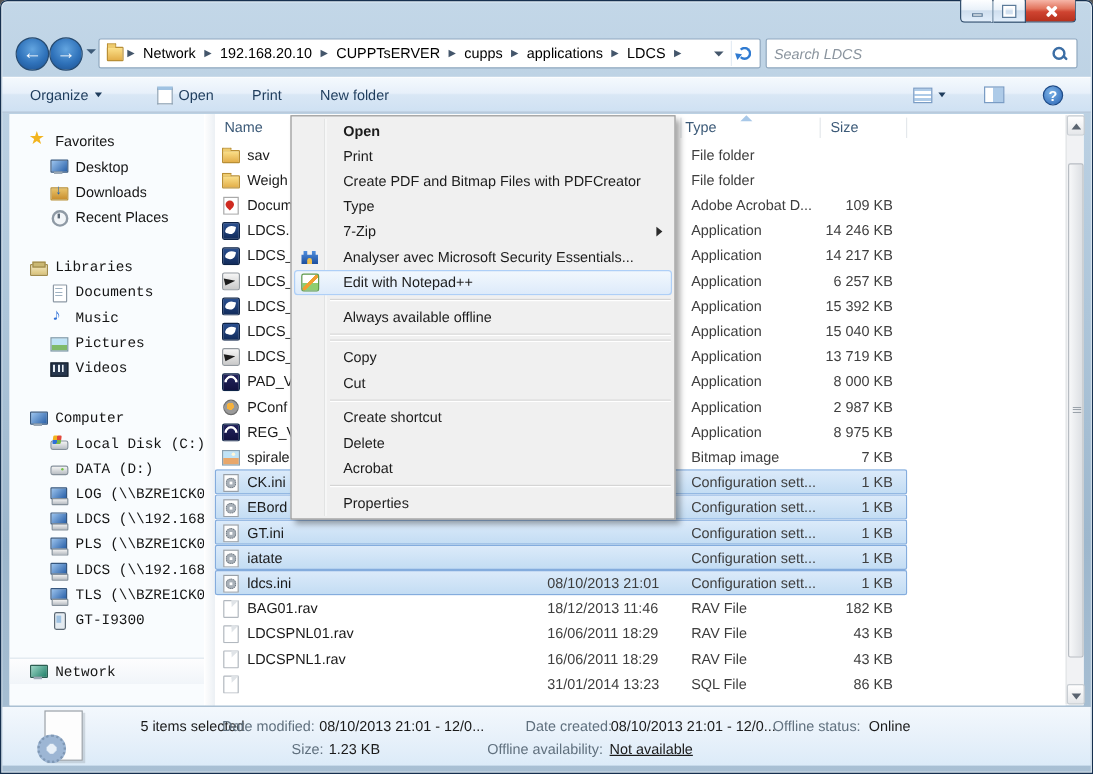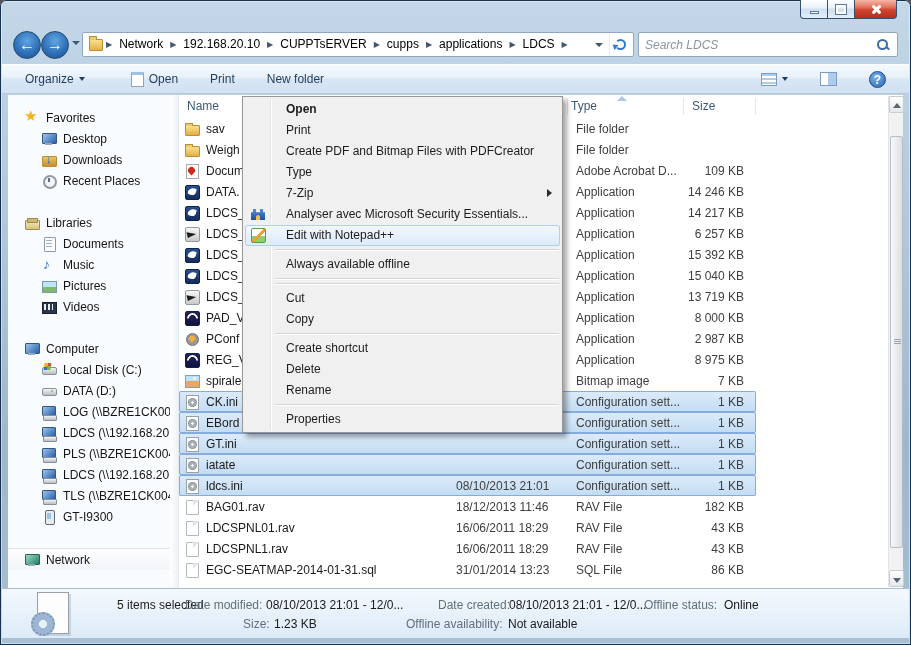--- a/index.html
+++ b/index.html
@@ -63,21 +63,21 @@
   .g-help { width:17px; height:17px; border-radius:50%; background:radial-gradient(circle at 40% 35%, #7db4e8, #2863b4); color:#fff; font-size:12px; font-weight:bold; text-align:center; line-height:17px; border:1px solid #1d4a86; }
 
   
   .content { position:absolute; left:8px; top:95px; width:895px; height:493px; background:#fff; }
   .sidebar { position:absolute; left:0; top:0; width:162px; height:100%; background:#f9fcfe; overflow:hidden; font-size:12px; color:#151515; }
   .sash { position:absolute; left:162px; top:0; width:9px; height:100%; background:linear-gradient(to right,#fdfdfd,#eef2f6); border-left:1px solid #fff; border-right:1px solid #e4eaf0; }
   .sb-tree { padding-top:12px; }
   .sb-item { height:21px; display:flex; align-items:center; padding-left:16px; white-space:nowrap; }
   .sb-item.child { padding-left:33px; }
   .sb-group { }
-  .sb-group + .sb-group { margin-top:21px; }
+  .sb-group + .sb-group { margin-top:21px;font-family:Liberation Mono, monospace; }
   .sb-group.bottom { margin-top:21px; border-top:1px solid #dfe7ee; background:linear-gradient(#fdfdfe,#f1f5f9); }
   .sb-label { margin-left:0; overflow:hidden; }
 
   
   .si { width:17px; height:16px; display:inline-block; position:relative; flex:none; margin-right:5px; }
   .si.star::before { content:"★"; position:absolute; left:0; top:-2px; color:#f2b41e; font-size:15px; line-height:16px; }
   .si.desktop::before,.si.computer::before,.si.network::before,.si.netdrive::before {
     content:""; position:absolute; left:1px; top:2px; width:13px; height:9px; border:1px solid #35567e; border-radius:1px;
     background:linear-gradient(135deg,#9cc4ee,#2960a8); }
   .si.network::before { background:linear-gradient(135deg,#9fd8c8,#1f7f68); border-color:#2c5e52; }
@@ -391,21 +391,21 @@
               <span class="fi pdf"></span>
               <span class="ntext">Docum</span>
             </div>
             <div class="c-date"></div>
             <div class="c-type">Adobe Acrobat D...</div>
             <div class="c-size">109 KB</div>
           </div>
           <div class="frow">
             <div class="c-name">
               <span class="fi appblue"></span>
-              <span class="ntext">DATA.</span>
+              <span class="ntext">LDCS.</span>
             </div>
             <div class="c-date"></div>
             <div class="c-type">Application</div>
             <div class="c-size">14 246 KB</div>
           </div>
           <div class="frow">
             <div class="c-name">
               <span class="fi appblue"></span>
               <span class="ntext">LDCS_</span>
             </div>
@@ -553,21 +553,20 @@
               <span class="fi doc"></span>
               <span class="ntext">LDCSPNL1.rav</span>
             </div>
             <div class="c-date">16/06/2011 18:29</div>
             <div class="c-type">RAV File</div>
             <div class="c-size">43 KB</div>
           </div>
           <div class="frow">
             <div class="c-name">
               <span class="fi doc"></span>
-              <span class="ntext">EGC-SEATMAP-2014-01-31.sql</span>
             </div>
             <div class="c-date">31/01/2014 13:23</div>
             <div class="c-type">SQL File</div>
             <div class="c-size">86 KB</div>
           </div>
         </div>
     </div>
 
     <div class="vscroll">
       <div class="sc-btn sc-up"></div>
@@ -581,40 +580,40 @@
     <span class="st val" style="left:83px; top:9px;margin-left:32px;">5 items selected</span>
     <span class="st lab" style="left:183px; top:9px;text-align:center;">Date modified:</span>
     <span class="st val" style="left:264px; top:9px;">08/10/2013 21:01 - 12/0...</span>
     <span class="st lab" style="left:436px; top:9px;">Date created:</span>
     <span class="st val" style="left:507px; top:9px;">08/10/2013 21:01 - 12/0...</span>
     <span class="st lab" style="left:642px; top:9px;">Offline status:</span>
     <span class="st val" style="left:722px; top:9px;">Online</span>
     <span class="st lab" style="left:241px; top:28px;">Size:</span>
     <span class="st val" style="left:272px; top:28px;">1.23 KB</span>
     <span class="st lab" style="left:404px; top:28px;">Offline availability:</span>
-    <span class="st val" style="left:506px; top:28px;">Not available</span>
+    <span class="st val" style="left:506px; top:28px;text-decoration:underline;">Not available</span>
   </div>
 
   <div class="cmenu">
     <div>
         <div class="m-item bold"><span class="m-label">Open</span></div>
         <div class="m-item"><span class="m-label">Print</span></div>
         <div class="m-item"><span class="m-label">Create PDF and Bitmap Files with PDFCreator</span></div>
         <div class="m-item"><span class="m-label">Type</span></div>
         <div class="m-item"><span class="m-label">7-Zip</span><span class="m-arrow"></span></div>
         <div class="m-item"><span class="micon mse"></span><span class="m-label">Analyser avec Microsoft Security Essentials...</span></div>
         <div class="m-item hl"><span class="micon npp"></span><span class="m-label">Edit with Notepad++</span></div>
         <div class="m-sep"></div>
         <div class="m-item"><span class="m-label">Always available offline</span></div>
         <div class="m-sep"></div>
         <div class="m-sep"></div>
+        <div class="m-item"><span class="m-label">Copy</span></div>
         <div class="m-item"><span class="m-label">Cut</span></div>
-        <div class="m-item"><span class="m-label">Copy</span></div>
         <div class="m-sep"></div>
         <div class="m-item"><span class="m-label">Create shortcut</span></div>
         <div class="m-item"><span class="m-label">Delete</span></div>
-        <div class="m-item"><span class="m-label">Rename</span></div>
+        <div class="m-item"><span class="m-label">Acrobat</span></div>
         <div class="m-sep"></div>
         <div class="m-item"><span class="m-label">Properties</span></div>
       </div>
   </div>
 
 </div>
 
 </body></html>

